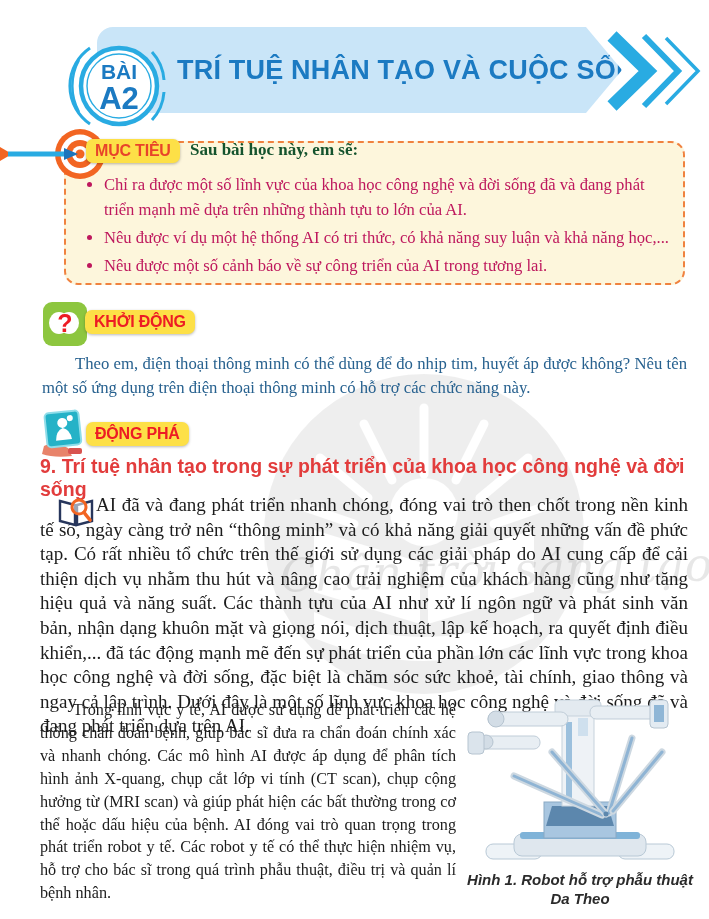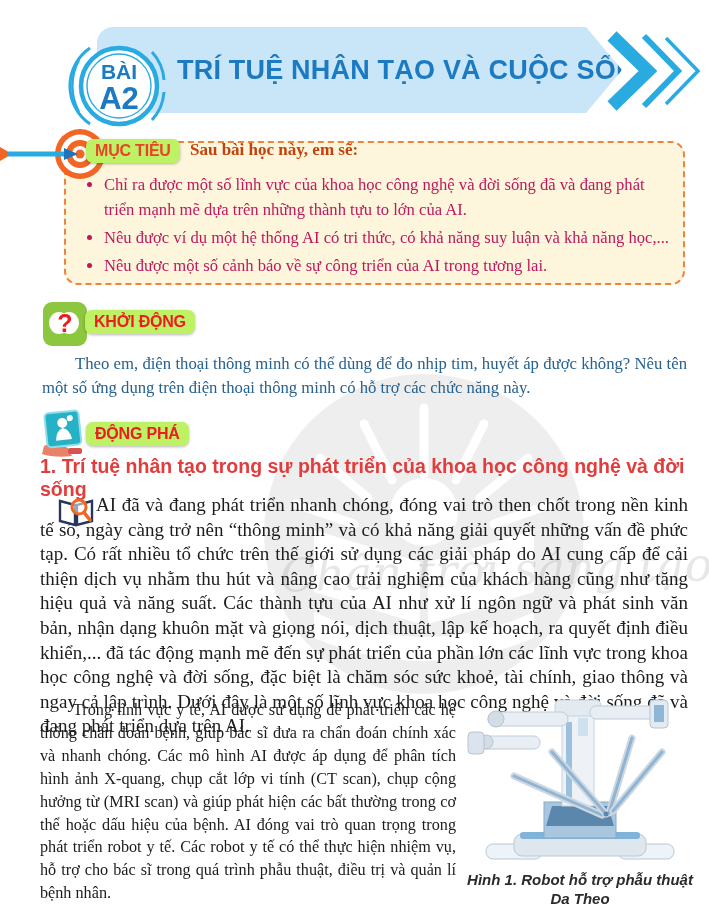--- a/index.html
+++ b/index.html
@@ -30,34 +30,34 @@
   .chevrons { position:absolute; left:606px; top:31px; width:96px; height:80px; }
   .badge { position:absolute; left:64px; top:36px; width:110px; height:100px; }
   .badge-l1, .badge-l2 {
     position:absolute; left:0; width:110px; text-align:center; color:#1b7ac2;
     font-family:"Liberation Sans","DejaVu Sans",sans-serif; font-weight:bold;
   }
   .badge-l1 { top:24px; font-size:21px; }
   .badge-l2 { top:45px; font-size:31px; }
   
   .pill {
-    position:absolute; background:#bef264; border-radius:7px; padding:3px 9px;
+    position:absolute; background:#fde047; border-radius:7px; padding:3px 9px;
     font-family:"Liberation Sans","DejaVu Sans",sans-serif; font-weight:bold;
     font-size:16px; letter-spacing:-.2px; box-shadow:0 1px 3px rgba(0,0,0,.28);
     white-space:nowrap;
   }
   
   .objective-box {
     position:absolute; left:64px; top:141px; width:621px; height:144px;
     background:#fdf6dc; border:2px dashed #f0823f; border-radius:14px;
   }
   .target-icon { position:absolute; left:0; top:126px; width:112px; height:56px; }
   .pill-muctieu { left:86px; top:139px; color:#e8432a; }
   .objective-intro {
-    position:absolute; left:190px; top:140px; font-weight:bold; font-size:17px; color:#c2410c;
+    position:absolute; left:190px; top:140px; font-weight:bold; font-size:17px; color:#14532d;
   }
   .objective-bullets {
     position:absolute; left:104px; top:172px; width:572px;
     font-size:16.6px; line-height:25px; color:#be185d;
   }
   .objective-bullets li { margin-bottom:3px; }
   
   .khoidong-icon { position:absolute; left:42px; top:301px; width:46px; height:46px; }
   .pill-khoidong { left:85px; top:310px; color:#ed1c24; }
   .khoidong-question {
@@ -167,21 +167,21 @@
     <path d="M6 38 Q14 32 30 40 L34 48 Q16 50 4 46 Z" fill="#e8836a"></path>
     <g transform="rotate(-6 24 22)">
       <rect x="8" y="4" width="34" height="34" rx="4" fill="#25b2c7" stroke="#8fdde9" stroke-width="2"></rect>
       <circle cx="25" cy="15" r="5" fill="#ffffff"></circle>
       <path d="M25 20 Q18 22 17 32 L33 32 Q32 22 25 20 Z" fill="#ffffff"></path>
       <rect x="30" y="8" width="6" height="6" rx="3" fill="#ffffff"></rect>
     </g>
     <rect x="30" y="40" width="14" height="6" rx="2" fill="#d9534f"></rect>
   </svg>
   <div class="pill pill-khampha">ĐỘNG PHÁ</div>
-  <div class="section-heading">1. Trí tuệ nhân tạo trong sự phát triển của khoa học công nghệ và đời sống</div>
+  <div class="section-heading">9. Trí tuệ nhân tạo trong sự phát triển của khoa học công nghệ và đời sống</div>
 
   <p class="para1">AI đã và đang phát triển nhanh chóng, đóng vai trò then chốt trong nền kinh tế số, ngày càng trở nên “thông minh” và có khả năng giải quyết những vấn đề phức tạp. Có rất nhiều tổ chức trên thế giới sử dụng các giải pháp do AI cung cấp để cải thiện dịch vụ nhằm thu hút và nâng cao trải nghiệm của khách hàng cũng như tăng hiệu quả và năng suất. Các thành tựu của AI như xử lí ngôn ngữ và phát sinh văn bản, nhận dạng khuôn mặt và giọng nói, dịch thuật, lập kế hoạch, ra quyết định điều khiển,... đã tác động mạnh mẽ đến sự phát triển của phần lớn các lĩnh vực trong khoa học công nghệ và đời sống, đặc biệt là chăm sóc sức khoẻ, tài chính, giao thông và ngay cả lập trình. Dưới đây là một số lĩnh vực khoa học công nghệ và đời sống đã và đang phát triển dựa trên AI.</p>
   <svg class="book-icon" viewBox="0 0 40 34">
     <polygon points="4,6 19,10 19,30 4,26" fill="#ffffff" stroke="#27365c" stroke-width="2.4"></polygon>
     <polygon points="36,6 21,10 21,30 36,26" fill="#ffffff" stroke="#27365c" stroke-width="2.4"></polygon>
     <circle cx="23" cy="12" r="7" fill="rgba(255,255,255,.55)" stroke="#f26522" stroke-width="3"></circle>
     <line x1="28" y1="17.5" x2="34" y2="25" stroke="#f26522" stroke-width="3.6" stroke-linecap="round"></line>
   </svg>
 
   <p class="para2">Trong lĩnh vực y tế, AI được sử dụng để phát triển các hệ thống chẩn đoán bệnh, giúp bác sĩ đưa ra chẩn đoán chính xác và nhanh chóng. Các mô hình AI được áp dụng để phân tích hình ảnh X-quang, chụp cắt lớp vi tính (CT scan), chụp cộng hưởng từ (MRI scan) và giúp phát hiện các bất thường trong cơ thể hoặc dấu hiệu của bệnh. AI đóng vai trò quan trọng trong phát triển robot y tế. Các robot y tế có thể thực hiện nhiệm vụ, hỗ trợ cho bác sĩ trong quá trình phẫu thuật, điều trị và quản lí bệnh nhân.</p>

